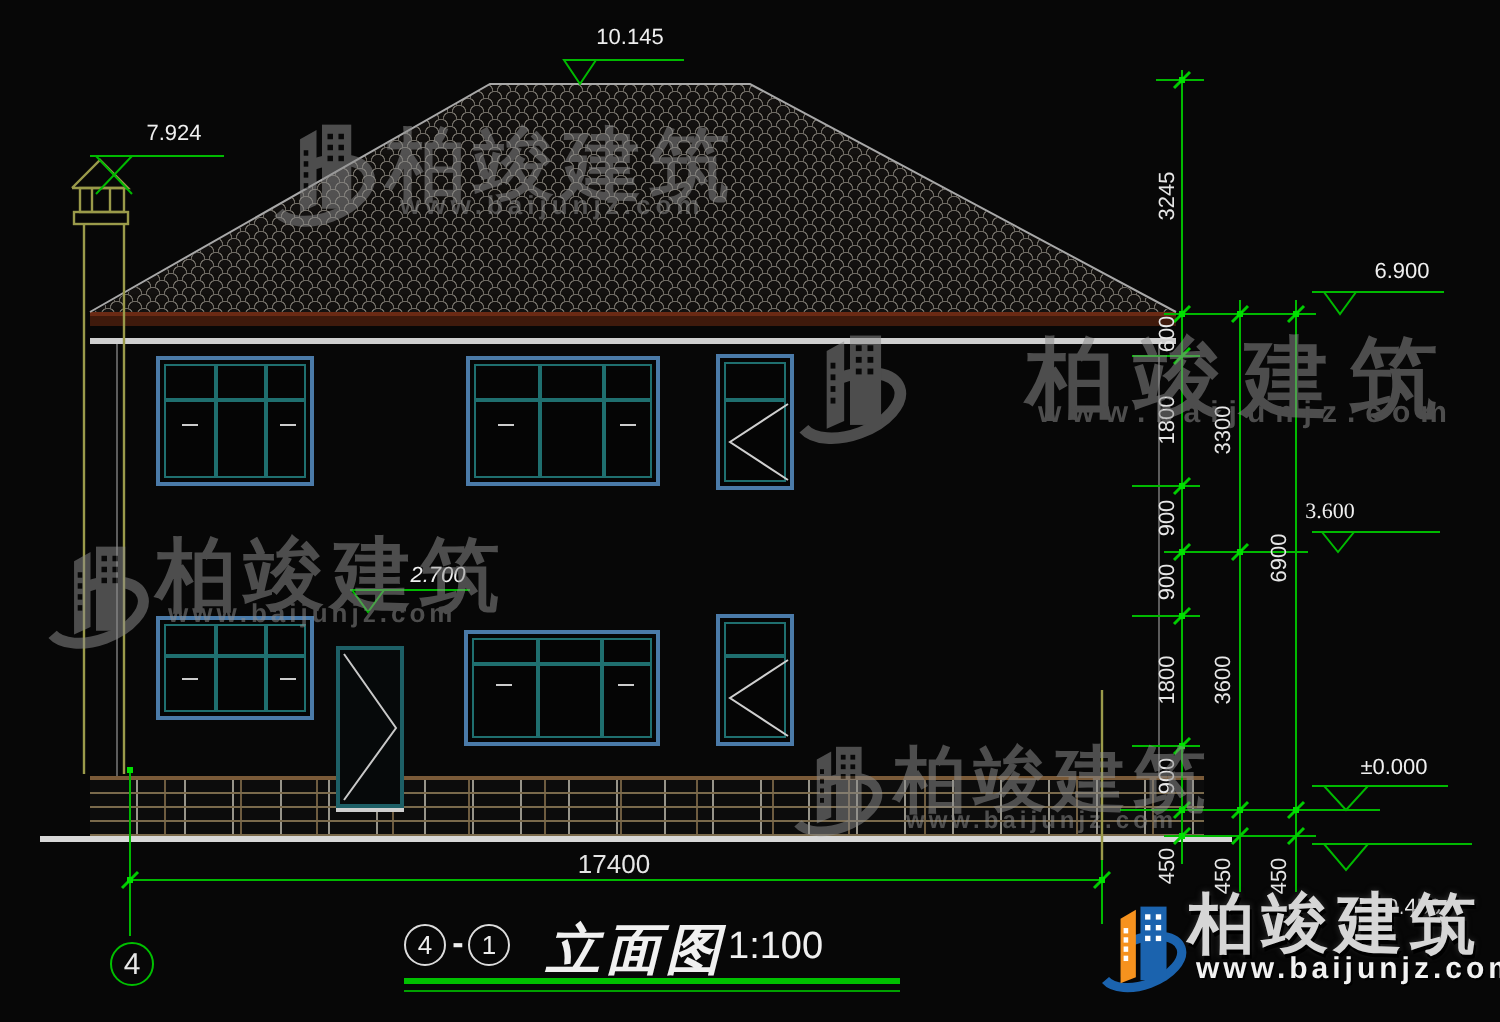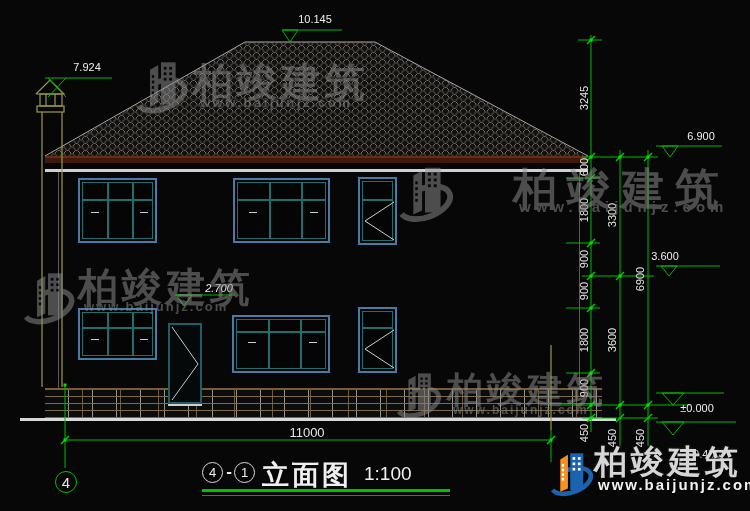--- a/index.html
+++ b/index.html
@@ -262,52 +262,52 @@
       <rect x="646.5" y="403.5" width="3" height="3"></rect>
       <rect x="63.5" y="438.5" width="3" height="3"></rect>
         <rect x="549.5" y="438.5" width="3" height="3"></rect>
       <rect x="63.5" y="383.5" width="3" height="3"></rect>
     </g>
   </svg>
 
   <div class="abs elevtext htext" style="left:87px;top:67px;">7.924</div>
   <div class="abs elevtext htext" style="left:315px;top:19px;">10.145</div>
   <div class="abs elevtext htext" style="left:701px;top:136px;">6.900</div>
-  <div class="abs elevtext htext" style="left:665px;top:256px;">3.600</div>
+  <div class="abs elevtext htext" style="left:665px;top:256px;font-family:Liberation Serif, serif;">3.600</div>
   <div class="abs elevtext htext" style="left:219px;top:288px;font-style:italic;">2.700</div>
-  <div class="abs elevtext htext" style="left:697px;top:408px;">±0.000</div>
+  <div class="abs elevtext htext" style="left:697px;top:384px;">±0.000</div>
   <div class="abs elevtext htext" style="left:705px;top:454px;">-0.450</div>
 
   <div class="abs dimtext vtext" style="left:584px;top:98px;">3245</div>
   <div class="abs dimtext vtext" style="left:584px;top:167px;">600</div>
   <div class="abs dimtext vtext" style="left:584px;top:210px;">1800</div>
   <div class="abs dimtext vtext" style="left:584px;top:259px;">900</div>
   <div class="abs dimtext vtext" style="left:584px;top:291px;">900</div>
   <div class="abs dimtext vtext" style="left:584px;top:340px;">1800</div>
   <div class="abs dimtext vtext" style="left:584px;top:388px;">900</div>
   <div class="abs dimtext vtext" style="left:584px;top:433px;">450</div>
   <div class="abs dimtext vtext" style="left:612px;top:215px;">3300</div>
   <div class="abs dimtext vtext" style="left:612px;top:340px;">3600</div>
   <div class="abs dimtext vtext" style="left:612px;top:438px;">450</div>
   <div class="abs dimtext vtext" style="left:640px;top:279px;">6900</div>
   <div class="abs dimtext vtext" style="left:640px;top:438px;">450</div>
-  <div class="abs dimtext htext" style="left:307px;top:432px;font-size:13px;">11000</div>
+  <div class="abs dimtext htext" style="left:307px;top:432px;font-size:13px;">17400</div>
 
   <div class="abs bubble" style="left:55px;top:471px;">
     <span>4</span>
   </div>
 
   <div class="abs title-bubble" style="left:202px;top:462px;">
     <span>4</span>
   </div>
   <div class="abs title-dash htext" style="left:229px;top:472px;">-</div>
   <div class="abs title-bubble" style="left:234px;top:462px;">
     <span>1</span>
   </div>
-  <div class="abs title-cn" style="left:262px;top:457px;">立面图</div>
+  <div class="abs title-cn" style="left:273px;top:457px;font-style:italic;">立面图</div>
   <div class="abs title-scale" style="left:364px;top:463px;">1:100</div>
   <div class="abs" style="left:202px;top:489px;width:248px;height:3px;background:#00c000;"></div>
   <div class="abs" style="left:202px;top:495px;width:248px;height:1px;background:#00a000;"></div>
 
   <div class="abs wm" style="left:133px;top:53px;">
     <svg width="56" height="64" style="position:absolute;left:0;top:2px;">
         <use href="#bj-logo"></use>
       </svg>
     <div class="wm-name" style="position:absolute;left:60px;top:2px;font-size:40px;letter-spacing:4px;">柏竣建筑</div>
     <div class="wm-url" style="position:absolute;left:67px;top:42px;font-size:13px;letter-spacing:2.5px;">www.baijunjz.com</div>

